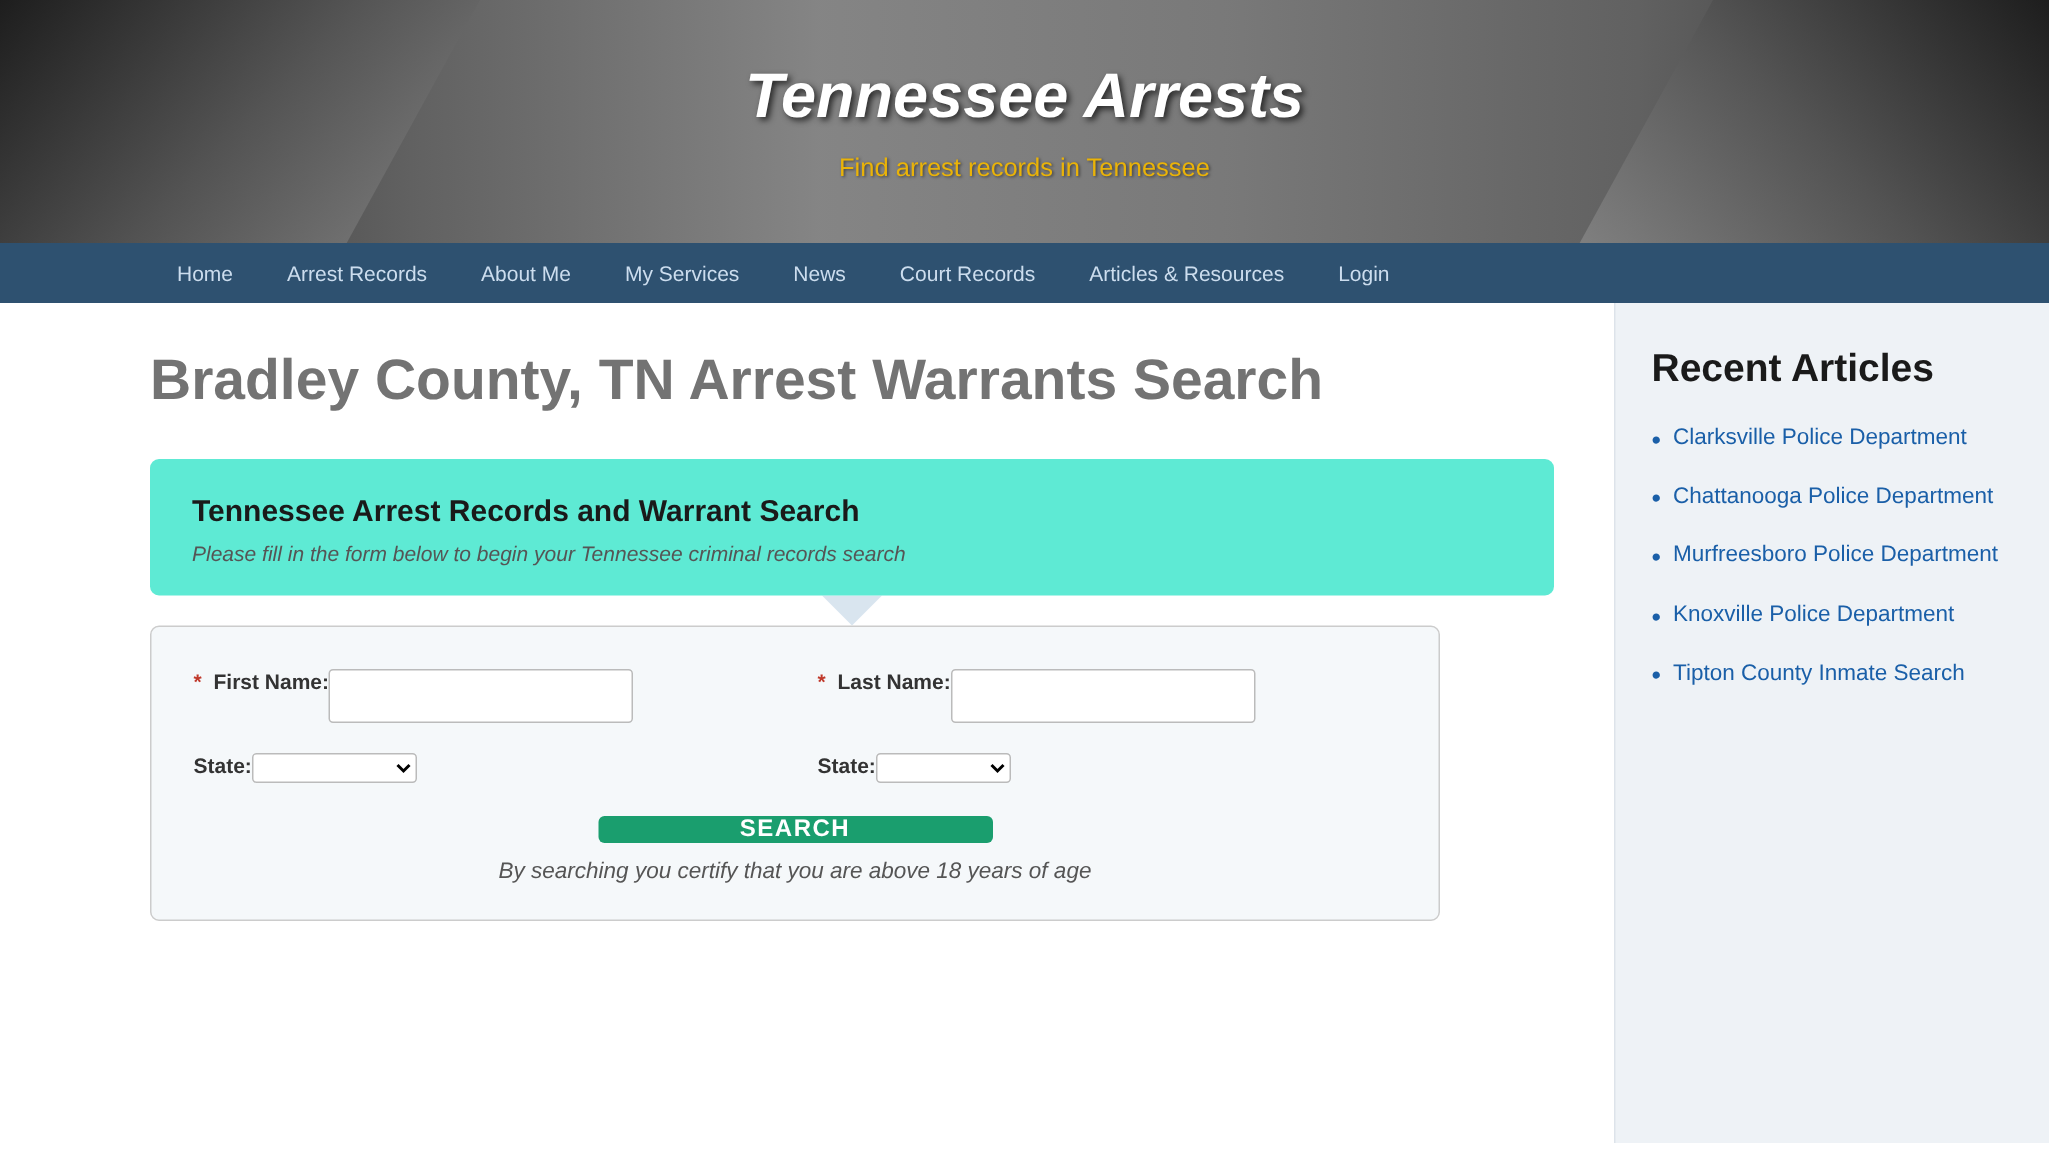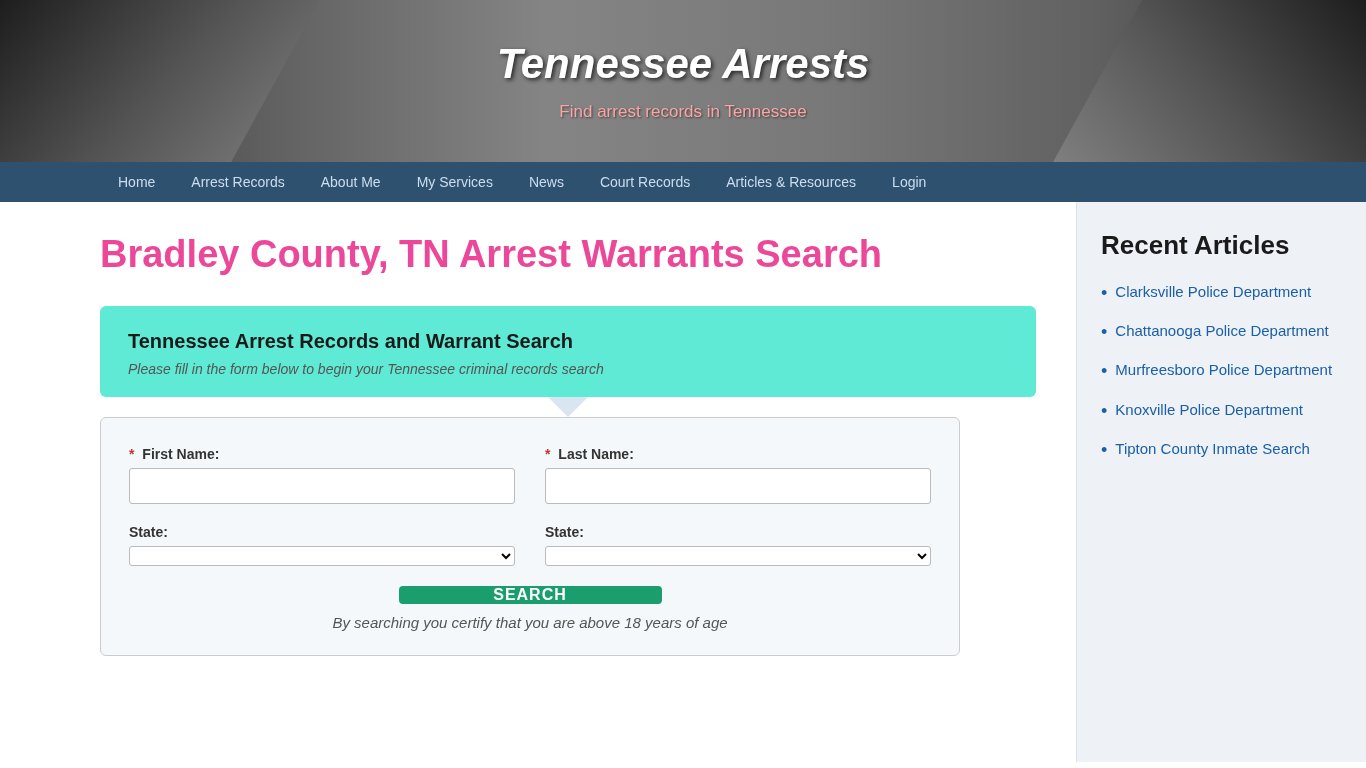--- a/index.html
+++ b/index.html
@@ -51,21 +51,21 @@
     }
     .banner-title {
       font-size: 42px;
       font-style: italic;
       font-weight: bold;
       color: #fff;
       text-shadow: 2px 2px 4px rgba(0,0,0,0.7);
     }
     .banner-subtitle {
       font-size: 17px;
-      color: #fca5a5;
+      color: #eab308;
       margin-top: 14px;
       text-shadow: 1px 1px 2px rgba(0,0,0,0.5);
     }
 
     
     nav {
       background: #2e5170;
       width: 100%;
     }
     nav ul {
@@ -94,21 +94,21 @@
 
     
     .content-area {
       flex: 1;
       padding: 30px 40px 40px 100px;
       background: #fff;
     }
     .page-title {
       font-size: 38px;
       font-weight: bold;
-      color: #ec4899;
+      color: #737373;
       margin-bottom: 28px;
       line-height: 1.2;
     }
 
     
     .search-box-outer {
       background: #5eead4;
       border-radius: 6px;
       padding: 24px 28px 20px;
       margin-bottom: 0;
@@ -144,21 +144,21 @@
       max-width: 860px;
     }
     .form-row {
       display: flex;
       gap: 30px;
       margin-bottom: 20px;
     }
     .form-group {
       flex: 1;
       display: flex;
-      flex-direction: column;
+      flex-direction: row;
     }
     .form-label {
       font-size: 14px;
       font-weight: 600;
       color: #333;
       margin-bottom: 6px;
     }
     .required-star {
       color: #c0392b;
       margin-right: 4px;

